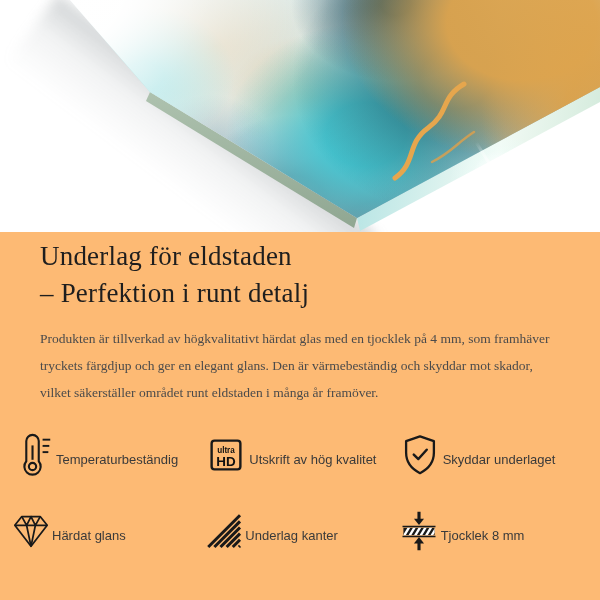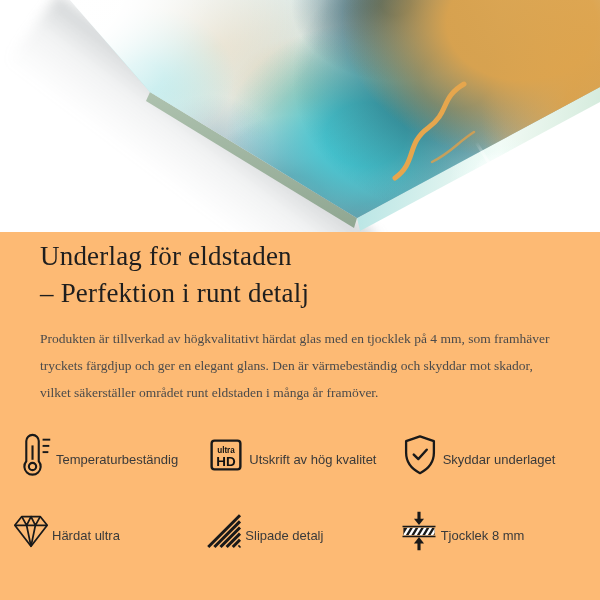--- a/index.html
+++ b/index.html
@@ -149,37 +149,37 @@
 
     <div class="feature">
       <div class="icon-box">
         <svg class="fi" width="42" height="42" viewBox="0 0 48 48">
           <path d="M13.5 7.5 H34.5 L42.5 17.5 L24 41.5 L5.5 17.5 Z" stroke-width="2" stroke-linejoin="round"></path>
           <path d="M5.5 17.5 H42.5" stroke-width="2"></path>
           <path d="M13.5 7.5 L19 17.5 L24 7.5 L29 17.5 L34.5 7.5" stroke-width="2" stroke-linejoin="round"></path>
           <path d="M19 17.5 L24 41.5 M29 17.5 L24 41.5" stroke-width="2"></path>
         </svg>
       </div>
-      <div class="label">Härdat ultra</div>
+      <div class="label">Härdat glans</div>
     </div>
 
     <div class="feature">
       <div class="icon-box">
         <svg class="fi" width="42" height="42" viewBox="0 0 48 48">
           <g stroke-width="3.4">
             <line x1="6" y1="42.3" x2="42.3" y2="6"></line>
             <line x1="13" y1="42.3" x2="42.3" y2="13"></line>
             <line x1="20" y1="42.3" x2="42.3" y2="20"></line>
             <line x1="27" y1="42.3" x2="42.3" y2="27"></line>
             <line x1="34" y1="42.3" x2="42.3" y2="34"></line>
             <line x1="41" y1="42.3" x2="42.3" y2="41"></line>
           </g>
         </svg>
       </div>
-      <div class="label">Slipade detalj</div>
+      <div class="label">Underlag kanter</div>
     </div>
 
     <div class="feature">
       <div class="icon-box">
         <svg class="fi" width="44" height="44" viewBox="0 0 48 48">
           <defs>
               <clipPath id="barclip">
                 <rect x="7" y="20.5" width="34" height="8"></rect>
               </clipPath>
             </defs>

